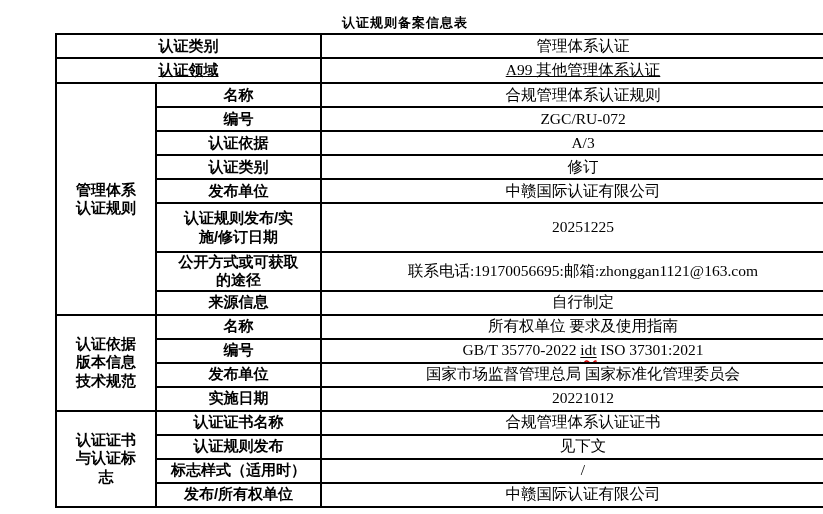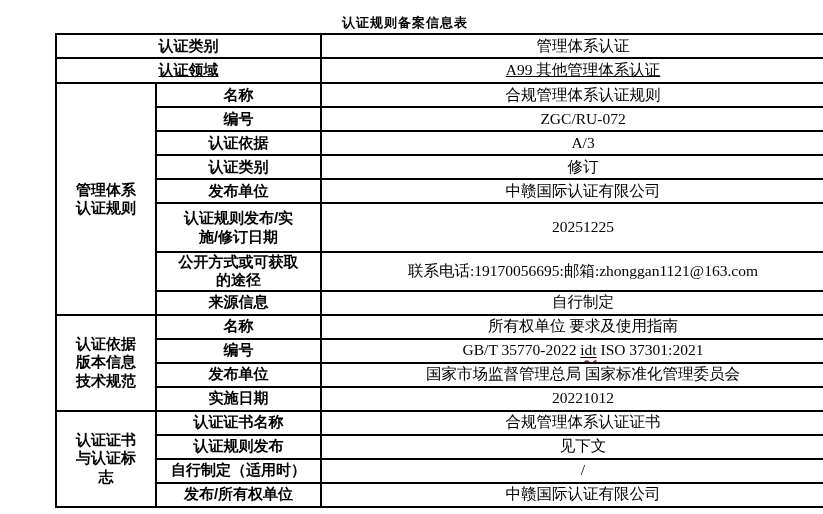--- a/index.html
+++ b/index.html
@@ -152,21 +152,21 @@
 与认证标
 志</td>
     <td class="lbl">认证证书名称</td>
     <td class="val">合规管理体系认证证书</td>
   </tr>
   <tr class="h24">
     <td class="lbl">认证规则发布</td>
     <td class="val">见下文</td>
   </tr>
   <tr class="h24">
-    <td class="lbl">自行制定（适用时）</td>
+    <td class="lbl">标志样式（适用时）</td>
     <td class="val">/</td>
   </tr>
   <tr class="h24">
     <td class="lbl">发布/所有权单位</td>
     <td class="val">中赣国际认证有限公司</td>
   </tr>
 </tbody>
   </table>
 
 </body></html>

